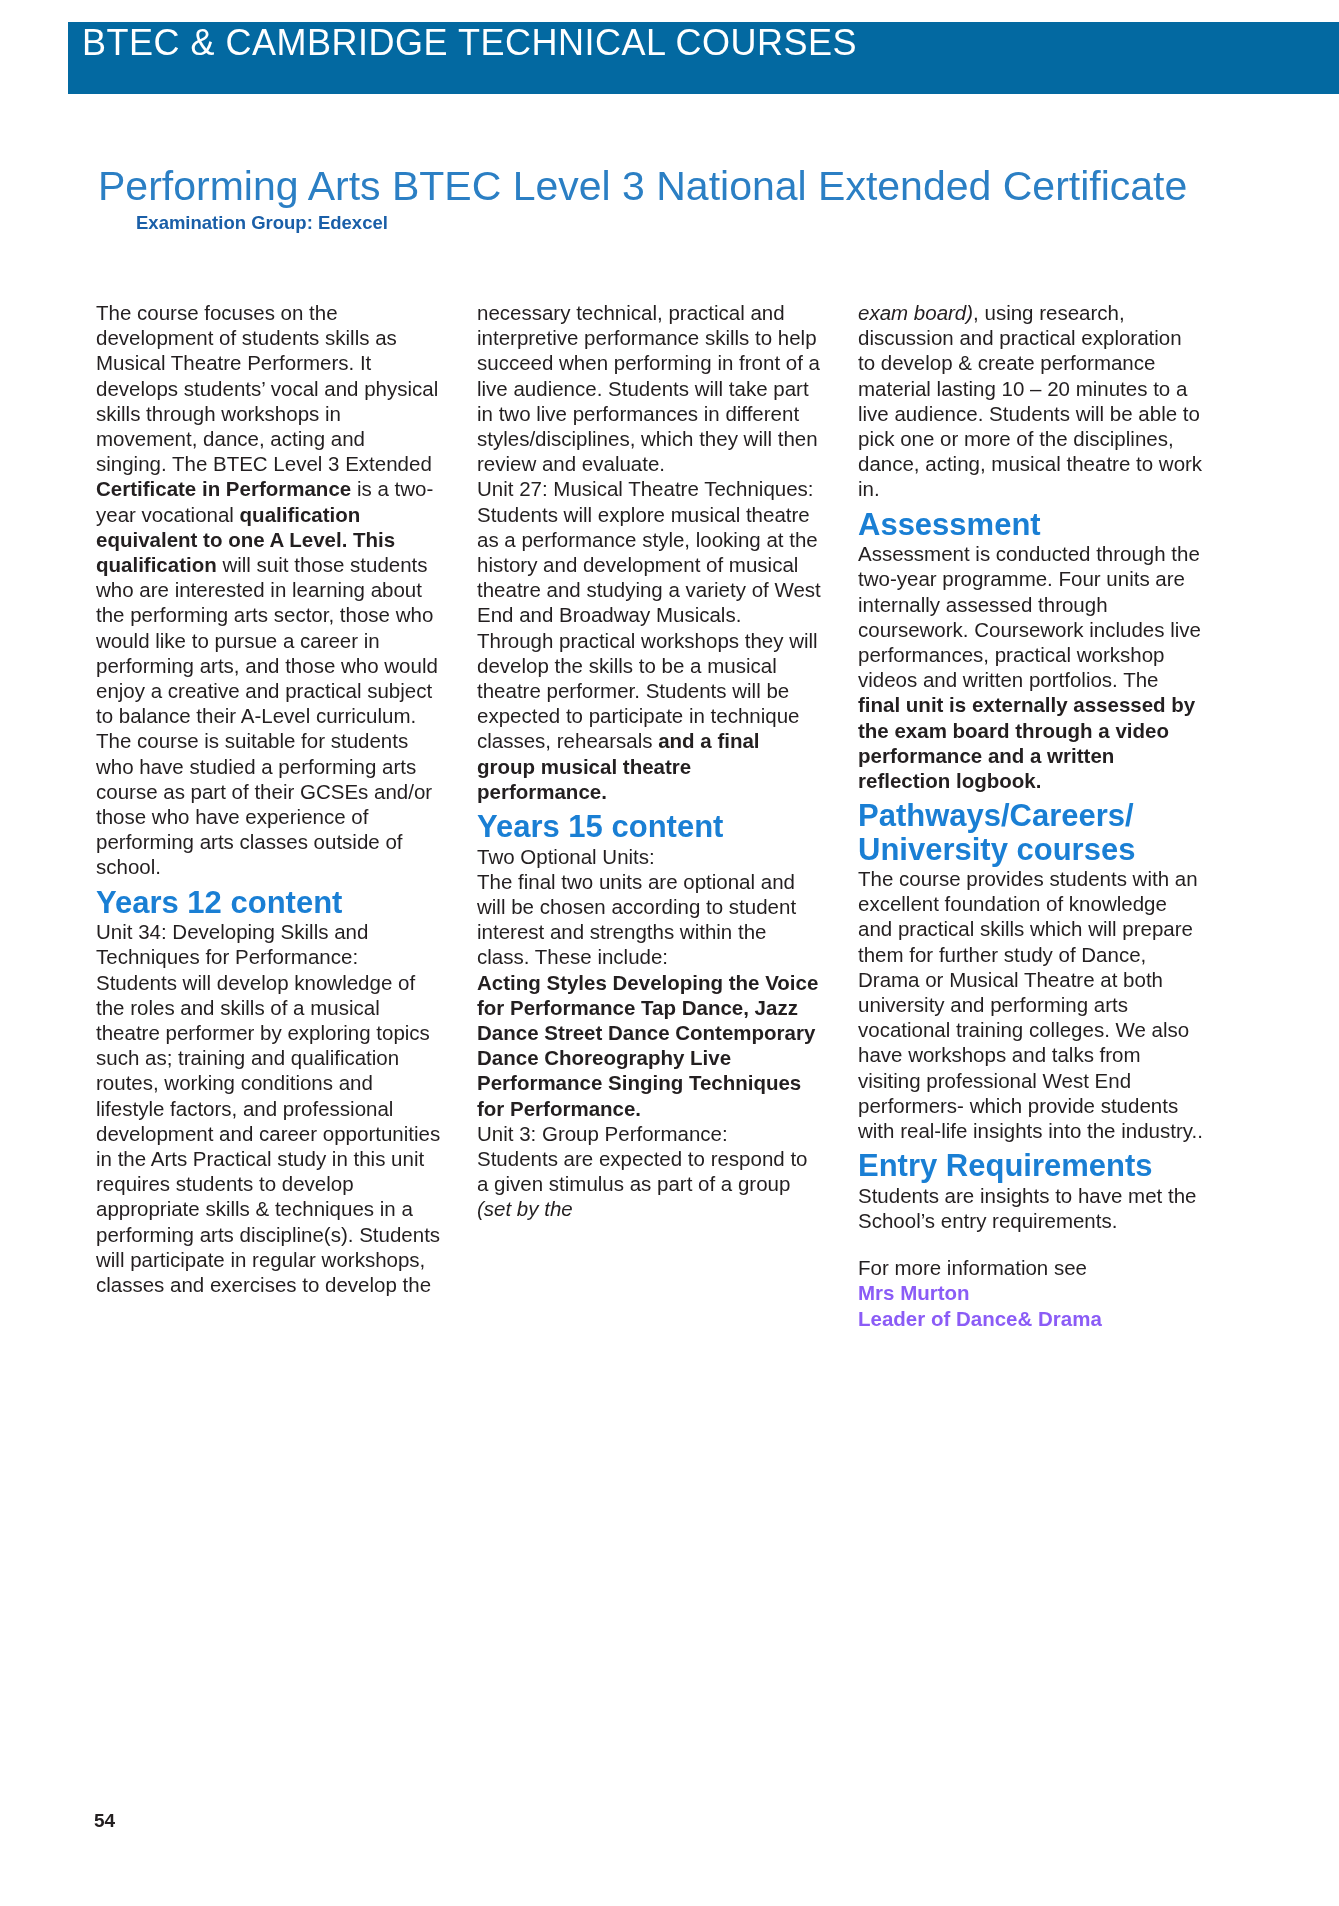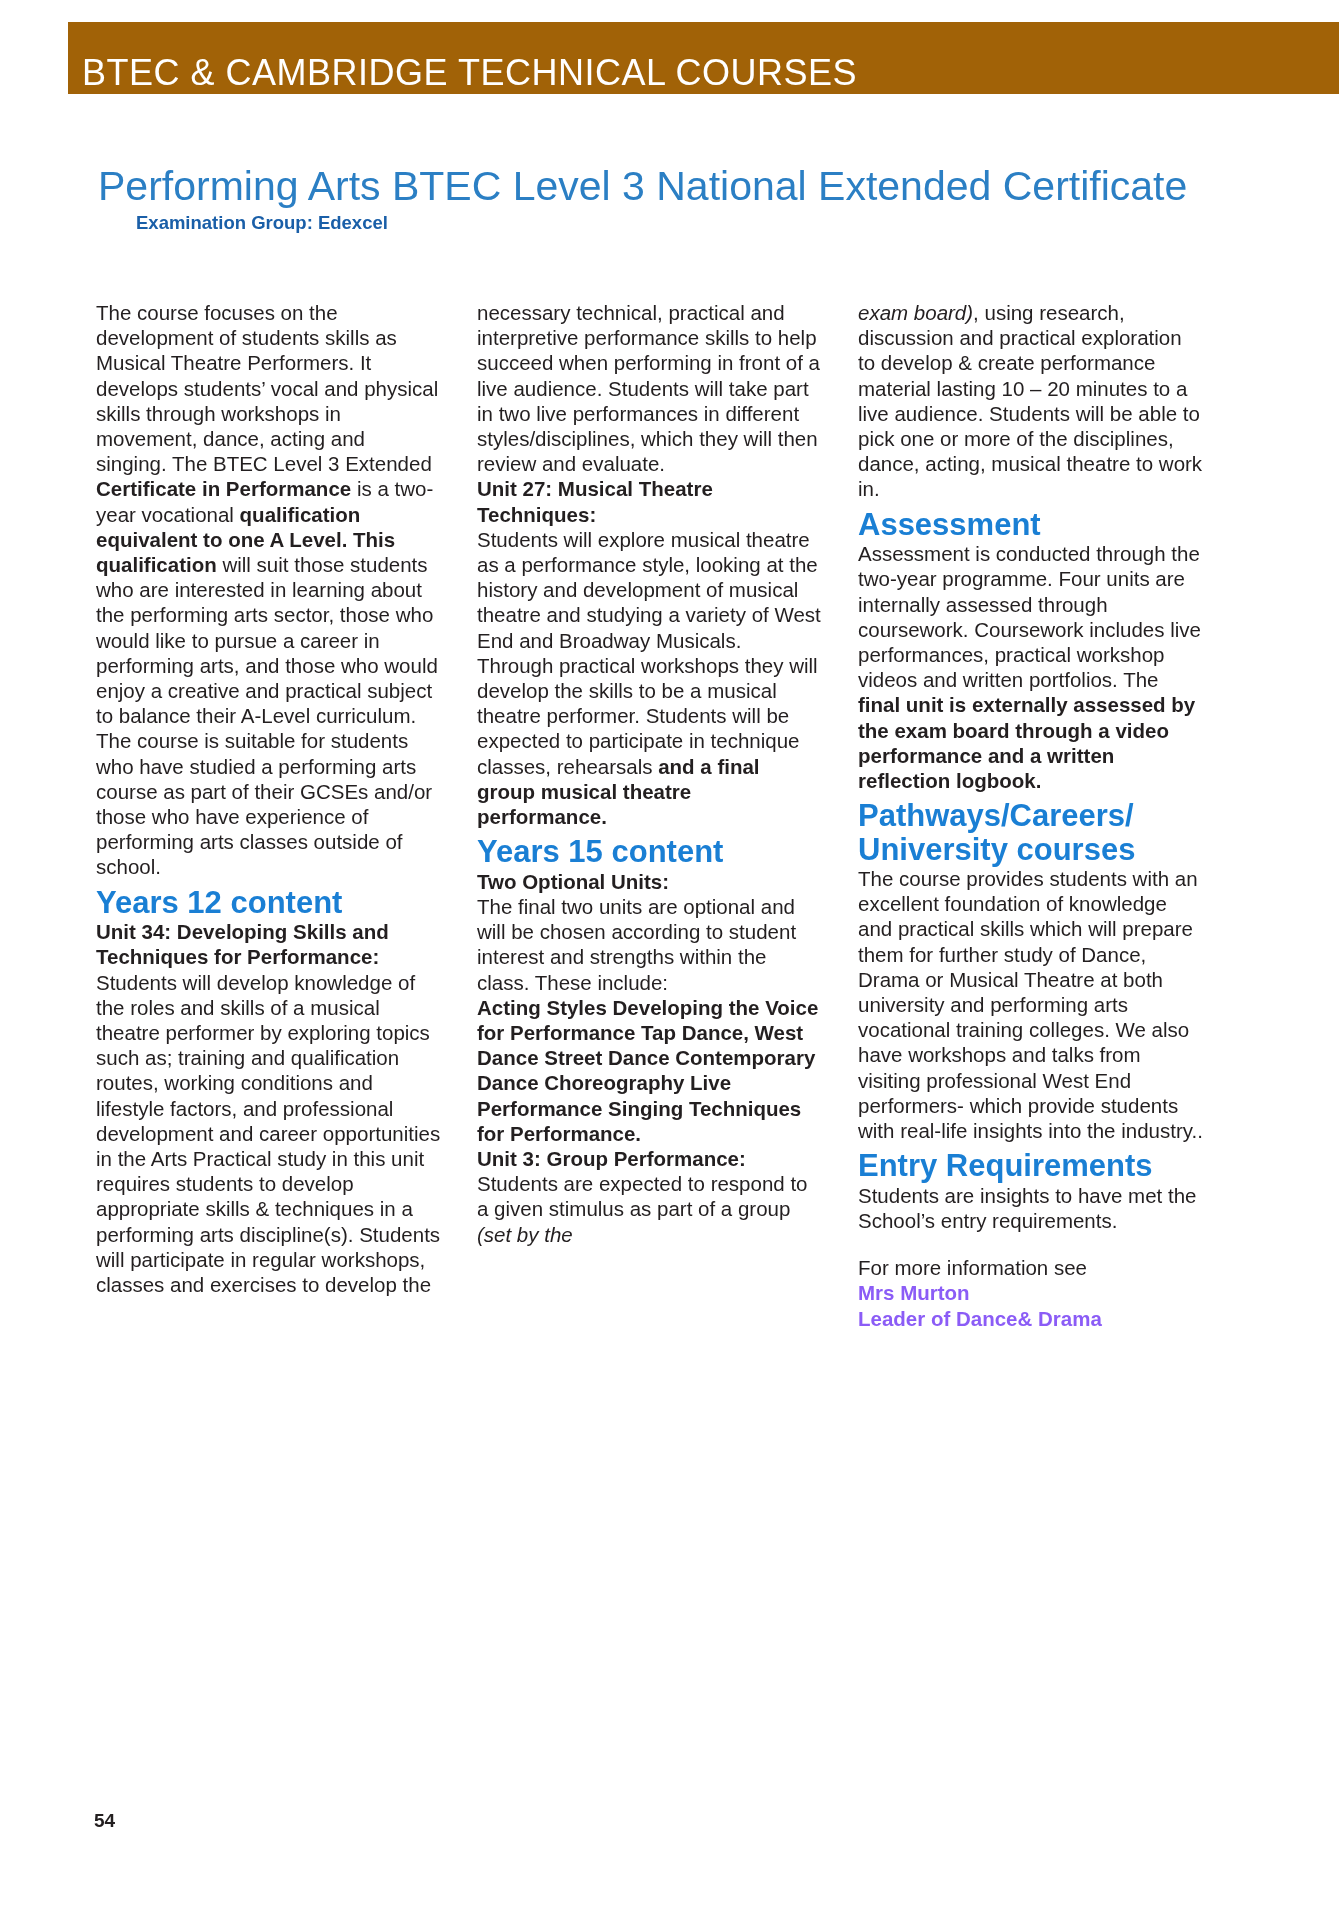--- a/index.html
+++ b/index.html
@@ -21,23 +21,23 @@
     height: 1906px;
     background: #ffffff;
   }
   
   .header-band {
     position: absolute;
     left: 68px;
     top: 22px;
     width: 1271px;
     height: 72px;
-    background: #a16207;
+    background: #0369a1;
     display: flex;
-    align-items: flex-end;
+    align-items: flex-start;
   }
   .header-title {
     color: #ffffff;
     font-size: 36px;
     letter-spacing: 0.5px;
     font-weight: 400;
     padding-left: 14px;
     white-space: nowrap;
   }
   
@@ -91,21 +91,21 @@
     font-style: italic;
   }
   h3.sec {
     color: #1a7fd4;
     font-size: 31px;
     font-weight: bold;
     margin: 6px 0 0 0;
     line-height: 1.08;
   }
   h4.sub {
-    font-weight: bold;
+    font-weight: normal;
     font-size: 20.5px;
     margin: 0;
     line-height: 1.23;
   }
   .contact {
     color: #8b5cf6;
     font-weight: bold;
   }
   .spacer {
     height: 22px;
@@ -141,21 +141,21 @@
       <p>Students will develop knowledge of the roles and skills of a musical theatre performer by exploring topics such as; training and qualification routes, working conditions and lifestyle factors, and professional development and career opportunities in the Arts Practical study in this unit requires students to develop appropriate skills &amp; techniques in a performing arts discipline(s). Students will participate in regular workshops, classes and exercises to develop the</p>
     </div>
 
     <div class="col">
       <p>necessary technical, practical and interpretive performance skills to help succeed when performing in front of a live audience. Students will take part in two live performances in different styles/disciplines, which they will then review and evaluate.</p>
       <h4 class="sub">Unit 27: Musical Theatre Techniques:</h4>
       <p><span>Students will explore musical theatre as a performance style, looking at the history and development of musical theatre and studying a variety of West End and Broadway Musicals. Through practical workshops they will develop the skills to be a musical theatre performer. Students will be expected to participate in technique classes, rehearsals </span><span class="b">and a final group musical theatre performance.</span></p>
       <h3 class="sec">Years 15 content</h3>
       <h4 class="sub">Two Optional Units:</h4>
       <p>The final two units are optional and will be chosen according to student interest and strengths within the class. These include:</p>
-      <p class="b">Acting Styles Developing the Voice for Performance Tap Dance, West Dance Street Dance Contemporary Dance Choreography Live Performance Singing Techniques for Performance.</p>
+      <p class="b">Acting Styles Developing the Voice for Performance Tap Dance, Jazz Dance Street Dance Contemporary Dance Choreography Live Performance Singing Techniques for Performance.</p>
       <h4 class="sub">Unit 3: Group Performance:</h4>
       <p><span>Students are expected to respond to a given stimulus as part of a group </span><span class="i">(set by the</span></p>
     </div>
 
     <div class="col">
       <p><span class="i">exam board)</span><span>, using research, discussion and practical exploration to develop &amp; create performance material lasting 10 – 20 minutes to a live audience. Students will be able to pick one or more of the disciplines, dance, acting, musical theatre to work in.</span></p>
       <h3 class="sec">Assessment</h3>
       <p><span>Assessment is conducted through the two-year programme. Four units are internally assessed through coursework. Coursework includes live performances, practical workshop videos and written portfolios. The </span><span class="b">final unit is externally assessed by the exam board through a video performance and a written reflection logbook.</span></p>
       <h3 class="sec">Pathways/Careers/ University courses</h3>
       <p>The course provides students with an excellent foundation of knowledge and practical skills which will prepare them for further study of Dance, Drama or Musical Theatre at both university and performing arts vocational training colleges. We also have workshops and talks from visiting professional West End performers- which provide students with real-life insights into the industry..</p>

